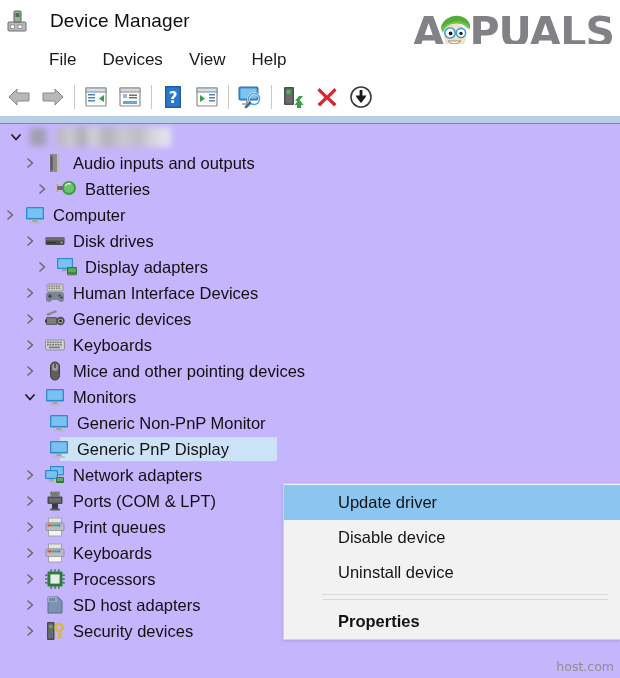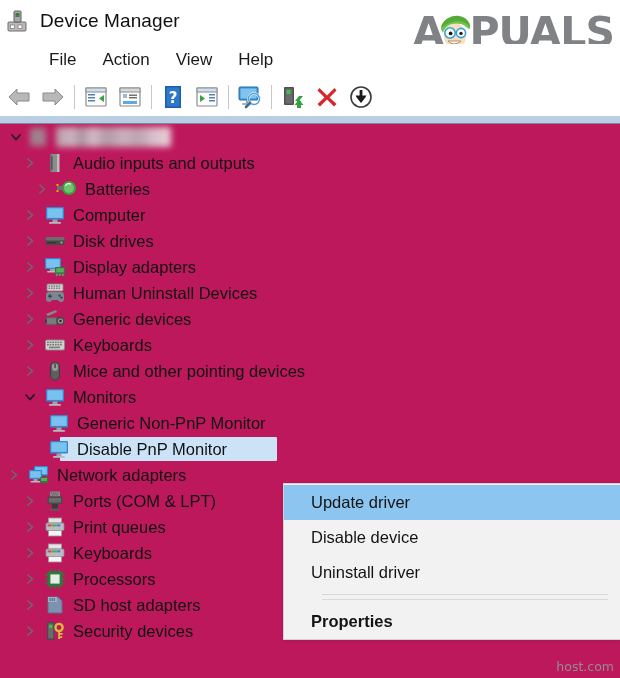--- a/index.html
+++ b/index.html
@@ -14,21 +14,21 @@
     width: 620px; height: 678px;
     background: #ffffff;
     overflow: hidden;
   }
 
   
   .titlebar {
     position: absolute; left: 0; top: 0;
     width: 620px; height: 42px;
     background: #ffffff;
-    display: flex; align-items: center;
+    display: flex; align-items: center; gap: 10px;
   }
   .title-icon {
     width: 26px; height: 26px;
     margin-left: 4px;
     position: relative;
     flex: none;
   }
   .title-text {
     font-size: 19px;
     color: #101010;
@@ -101,21 +101,21 @@
   
   .divider-strip {
     position: absolute; left: 0; top: 116px;
     width: 620px; height: 7px;
     background: #b9cde5;
     border-bottom: 1px solid #7d8898;
   }
   .tree {
     position: absolute; left: 0; top: 124px;
     width: 620px; height: 554px;
-    background: #be185d;
+    background: #c4b5fd;
     overflow: hidden;
   }
   .row {
     height: 26px;
     display: flex; align-items: center;
     position: relative;
     white-space: nowrap;
   }
   .chev {
     width: 20px; height: 26px;
@@ -170,21 +170,21 @@
     border: 1px solid #d2d2d2;
     border-right: none;
     box-shadow: 0 1px 3px rgba(0,0,0,.13);
     padding: 1px 0 0 0;
     box-sizing: border-box;
     z-index: 20;
   }
   .ctx-item {
     height: 35px;
     display: flex; align-items: center;
-    padding-left: 27px;
+    padding-left: 54px;
     font-size: 16.5px;
     color: #141414;
     box-sizing: border-box;
     white-space: nowrap;
   }
   .ctx-item.highlight {
     background: #8cc5ef;
   }
   .ctx-item.bold { font-weight: bold; }
   .ctx-sep {
@@ -240,21 +240,21 @@
           <path d="M15 38 Q20 42, 25 38 L25 44 L15 44 Z" fill="#f0d4b0"></path>
           <rect x="13" y="41" width="14" height="5" rx="2" fill="#3aa0dd"></rect>
         </svg>
       </span>
       <span class="logo-rest">PUALS</span>
     </div>
   </div>
 
   <div class="menubar">
     <div class="menu-item">File</div>
-    <div class="menu-item">Action</div>
+    <div class="menu-item">Devices</div>
     <div class="menu-item">View</div>
     <div class="menu-item">Help</div>
   </div>
 
   <div class="toolbar">
 
     <div class="tb-btn">
       <svg width="26" height="22" viewBox="0 0 26 22">
         <path d="M11 3 L3 11 L11 19 L11 15 L23 15 L23 7 L11 7 Z" fill="#b8b8b8" stroke="#8a8a8a" stroke-width="1" stroke-linejoin="round"></path>
       </svg>
@@ -390,21 +390,21 @@
                 <circle cx="13" cy="10" r="7" fill="#3c9e3c"></circle>
                 <circle cx="13" cy="10" r="5" fill="#6cc46c"></circle>
                 <path d="M9 8 a5 5 0 0 1 6 -2" fill="none" stroke="#ffffff" stroke-width="1.4" opacity=".8"></path>
                 <rect x="1" y="8" width="6" height="4" rx="1" fill="#6e6e6e"></rect>
                 <rect x="0.5" y="6" width="2" height="2" fill="#d8b400"></rect>
                 <rect x="0.5" y="12" width="2" height="2" fill="#d8b400"></rect>
               </svg></span>
             <span class="row-label">Batteries</span>
           </div>
         </div>
-        <div class="row" style="padding-left: 20px;">
+        <div class="row" style="">
           <div class="inner">
             <span class="chev">
               <svg width="12" height="12" viewBox="0 0 12 12">
                 <path d="M4 2 L8.5 6 L4 10" fill="none" stroke="#6a6a6a" stroke-width="1.6" stroke-linecap="round" stroke-linejoin="round"></path>
               </svg>
             </span>
             <span class="row-icon" style="margin-left: 4px;"><svg width="22" height="22" viewBox="0 0 22 22">
                 <rect x="2" y="3" width="18" height="12.5" rx="1.2" fill="#2f89cf"></rect>
                 <rect x="3.3" y="4.3" width="15.4" height="9.6" fill="#79c2f0"></rect>
                 <rect x="8.5" y="15.5" width="5" height="2.5" fill="#9fa3a8"></rect>
@@ -422,21 +422,21 @@
             </span>
             <span class="row-icon" style="margin-left: 4px;"><svg width="22" height="22" viewBox="0 0 22 22">
                 <rect x="1.5" y="7" width="19" height="8" rx="1.6" fill="#4a4a4a"></rect>
                 <rect x="1.5" y="7" width="19" height="3.4" rx="1.6" fill="#6d6d6d"></rect>
                 <rect x="3" y="12" width="9" height="1.3" fill="#333"></rect>
                 <circle cx="17.5" cy="12.6" r="1" fill="#7fd47f"></circle>
               </svg></span>
             <span class="row-label">Disk drives</span>
           </div>
         </div>
-        <div class="row" style="padding-left: 20px;">
+        <div class="row" style="padding-left: 32px;">
           <div class="inner">
             <span class="chev">
               <svg width="12" height="12" viewBox="0 0 12 12">
                 <path d="M4 2 L8.5 6 L4 10" fill="none" stroke="#6a6a6a" stroke-width="1.6" stroke-linecap="round" stroke-linejoin="round"></path>
               </svg>
             </span>
             <span class="row-icon" style="margin-left: 4px;"><svg width="22" height="22" viewBox="0 0 22 22">
                 <rect x="1" y="2" width="16" height="11" rx="1" fill="#2f89cf"></rect>
                 <rect x="2.2" y="3.2" width="13.6" height="8.6" fill="#79c2f0"></rect>
                 <rect x="6" y="13" width="5" height="2" fill="#9fa3a8"></rect>
@@ -470,21 +470,21 @@
                   <rect x="9.5" y="5.6" width="1.6" height="1.3"></rect>
                   <rect x="12" y="5.6" width="1.6" height="1.3"></rect>
                   <rect x="14.5" y="5.6" width="1.6" height="1.3"></rect>
                 </g>
                 <path d="M2 13 q0 -3 3 -3 l12 0 q3 0 3 3 l0 4 q0 3 -3 3 q-2 0 -3 -2 l-6 0 q-1 2 -3 2 q-3 0 -3 -3 Z" fill="#7c8792"></path>
                 <rect x="4" y="13.5" width="4" height="1.4" fill="#3d4650"></rect>
                 <rect x="5.3" y="12.2" width="1.4" height="4" fill="#3d4650"></rect>
                 <circle cx="15.5" cy="13.6" r="1.2" fill="#3d4650"></circle>
                 <circle cx="17.5" cy="15.6" r="1.2" fill="#3d4650"></circle>
               </svg></span>
-            <span class="row-label">Human Uninstall Devices</span>
+            <span class="row-label">Human Interface Devices</span>
           </div>
         </div>
         <div class="row" style="padding-left: 20px;">
           <div class="inner">
             <span class="chev">
               <svg width="12" height="12" viewBox="0 0 12 12">
                 <path d="M4 2 L8.5 6 L4 10" fill="none" stroke="#6a6a6a" stroke-width="1.6" stroke-linecap="round" stroke-linejoin="round"></path>
               </svg>
             </span>
             <span class="row-icon" style="margin-left: 4px;"><svg width="22" height="22" viewBox="0 0 22 22">
@@ -571,24 +571,24 @@
         </div>
         <div class="row selected" style="padding-left: 48px;">
           <div class="sel-bg" style="width: 217px;"></div>
           <div class="inner">
             <span class="row-icon" style="margin-left: 0px;"><svg width="22" height="22" viewBox="0 0 22 22">
                 <rect x="2" y="3" width="18" height="12.5" rx="1.2" fill="#2f89cf"></rect>
                 <rect x="3.3" y="4.3" width="15.4" height="9.6" fill="#79c2f0"></rect>
                 <rect x="8.5" y="15.5" width="5" height="2.5" fill="#9fa3a8"></rect>
                 <rect x="5" y="18" width="12" height="1.8" rx=".9" fill="#b6bbc0"></rect>
               </svg></span>
-            <span class="row-label">Disable PnP Monitor</span>
-          </div>
-        </div>
-        <div class="row" style="padding-left: 4px;">
+            <span class="row-label">Generic PnP Display</span>
+          </div>
+        </div>
+        <div class="row" style="padding-left: 20px;">
           <div class="inner">
             <span class="chev">
               <svg width="12" height="12" viewBox="0 0 12 12">
                 <path d="M4 2 L8.5 6 L4 10" fill="none" stroke="#6a6a6a" stroke-width="1.6" stroke-linecap="round" stroke-linejoin="round"></path>
               </svg>
             </span>
             <span class="row-icon" style="margin-left: 4px;"><svg width="22" height="22" viewBox="0 0 22 22">
                 <rect x="6" y="2" width="14" height="9.5" rx="1" fill="#2f89cf"></rect>
                 <rect x="7.2" y="3.2" width="11.6" height="7.1" fill="#79c2f0"></rect>
                 <rect x="1" y="6" width="13" height="9" rx="1" fill="#2f89cf"></rect>
@@ -728,20 +728,20 @@
               </svg></span>
             <span class="row-label">Security devices</span>
           </div>
         </div>
       </div>
   </div>
 
   <div class="ctxmenu">
     <div class="ctx-item highlight">Update driver</div>
     <div class="ctx-item">Disable device</div>
-    <div class="ctx-item">Uninstall driver</div>
+    <div class="ctx-item">Uninstall device</div>
     <div class="ctx-sep"></div>
     <div class="ctx-sep"></div>
     <div class="ctx-item bold">Properties</div>
   </div>
 
   <div class="watermark">host.com</div>
 </div>
 
 </body></html>

